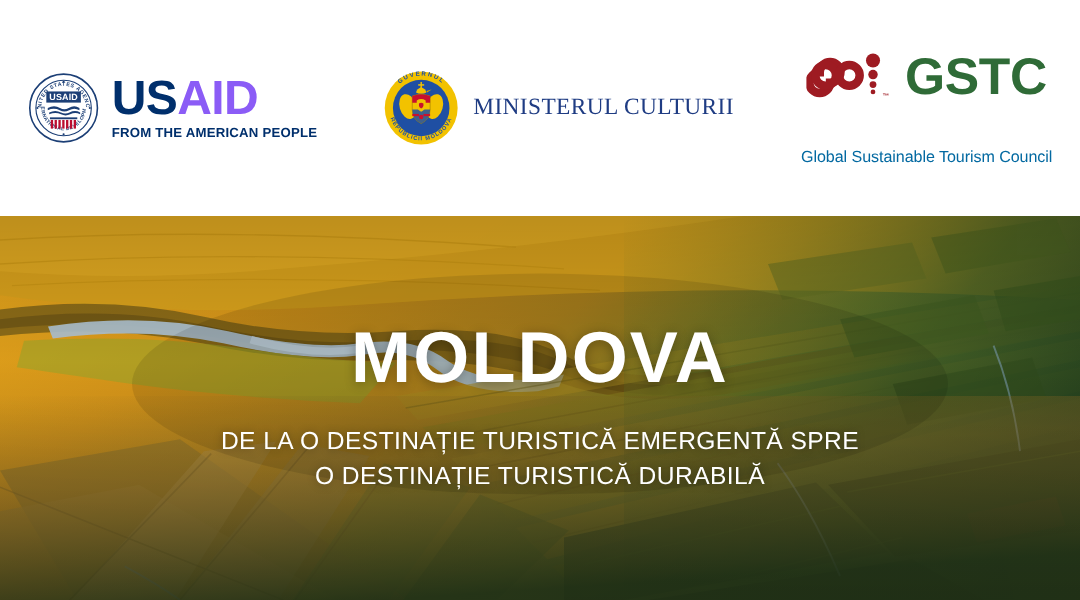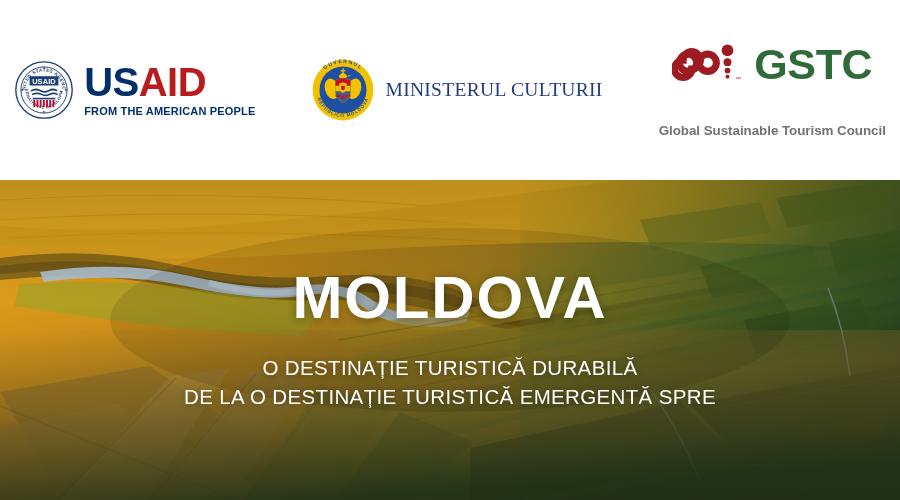--- a/index.html
+++ b/index.html
@@ -54,21 +54,21 @@
     line-height: 1;
   }
   .usaid-main {
     font-size: 40px;
     font-weight: 700;
     letter-spacing: -0.5px;
     line-height: 0.96;
     white-space: nowrap;
   }
   .usaid-main .us { color: #002F6C; text-align: center; }
-  .usaid-main .aid { color: #b91c1c; text-align: center; }
+  .usaid-main .aid { color: #8b5cf6; text-align: center; }
   .usaid-tag {
     margin-top: 4px;
     font-size: 11px;
     font-weight: 700;
     letter-spacing: 0.18px;
     color: #002F6C;
     white-space: nowrap;
   }
 
   
@@ -105,23 +105,23 @@
     font-size: 43px;
     font-weight: 700;
     letter-spacing: -0.3px;
     color: #2F6B37;
     line-height: 1;
     white-space: nowrap;
   }
   .gstc-tag {
     margin-top: 3px;
     font-size: 13.4px;
-    font-weight: 700;
+    font-weight: 400;
     letter-spacing: -0.05px;
-    color: #737373;
+    color: #0369a1;
     white-space: nowrap;
   }
 
   
   .hero {
     position: absolute;
     left: 0; top: 180px;
     width: 900px;
     height: 320px;
     overflow: hidden;
@@ -402,20 +402,20 @@
           <rect x="0" y="0" width="900" height="320" fill="url(#gVig)"></rect>
 
           <ellipse cx="450" cy="140" rx="340" ry="92" fill="#000000" opacity="0.10"></ellipse>
         </g>
       </svg>
     </div>
 
     <div class="hero-text">
       <h1 class="hero-title">MOLDOVA</h1>
       <div class="hero-sub">
+        <div>DE LA O DESTINAȚIE TURISTICĂ EMERGENTĂ SPRE</div>
         <div>O DESTINAȚIE TURISTICĂ DURABILĂ</div>
-        <div>DE LA O DESTINAȚIE TURISTICĂ EMERGENTĂ SPRE</div>
       </div>
     </div>
 
   </div>
 
 </div>
 
 </body></html>

